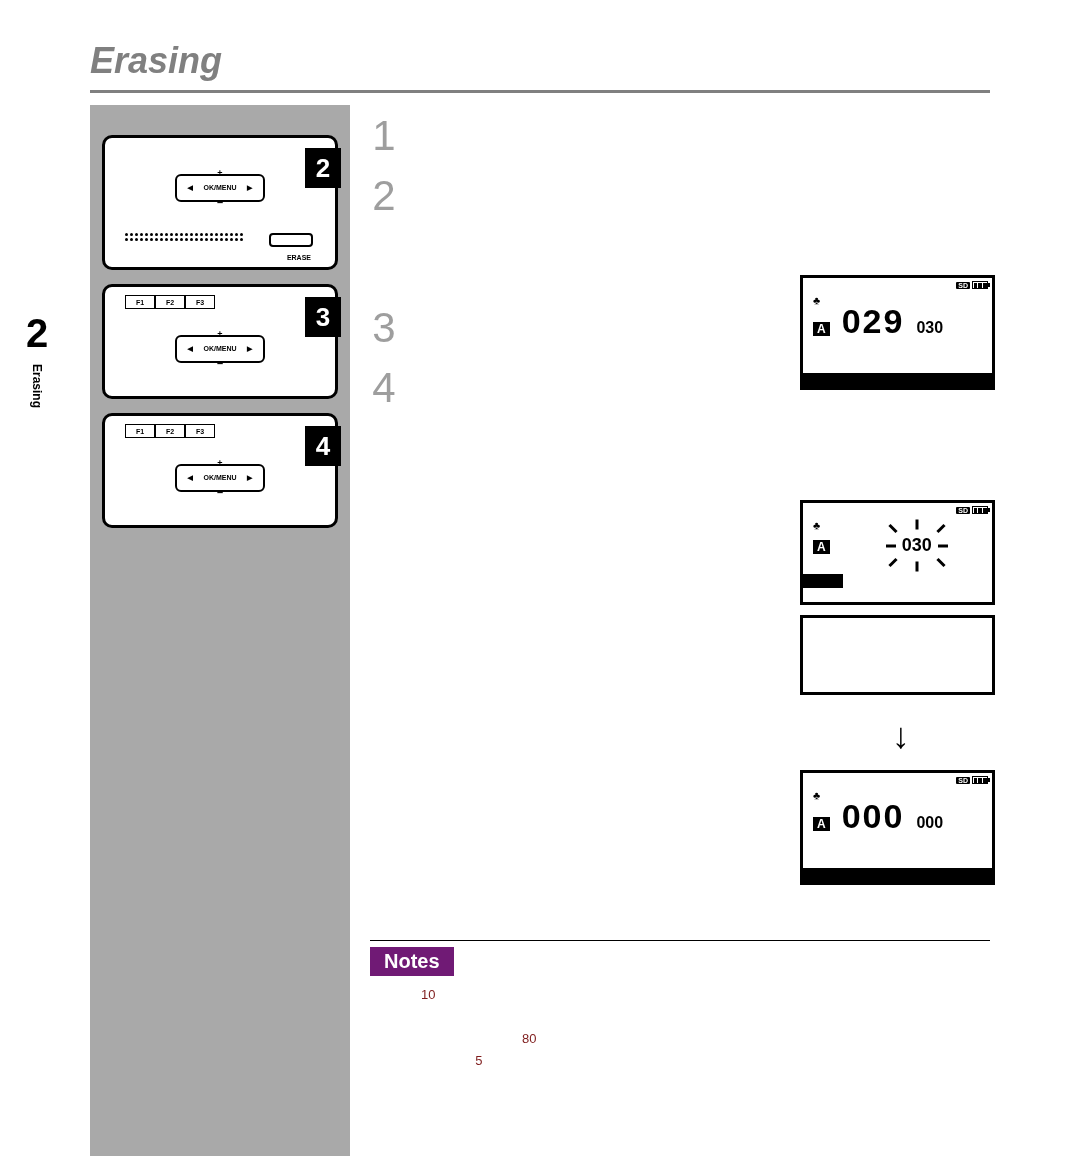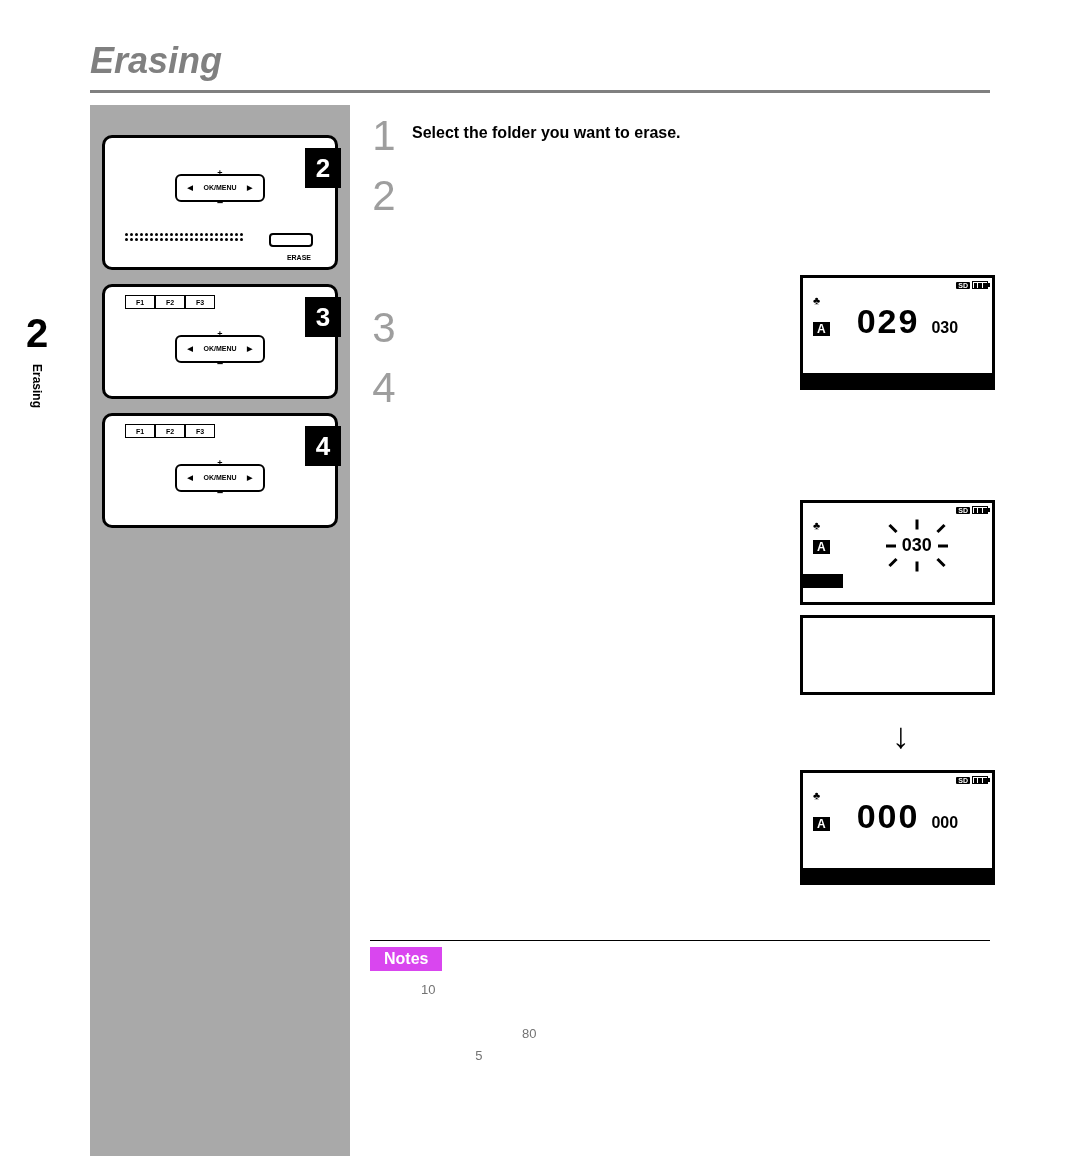--- a/index.html
+++ b/index.html
@@ -243,21 +243,21 @@
     font-size: 12px;
     font-weight: bold;
     padding: 0 4px;
     margin-top: 16px;
   }
   .big-num {
     font-size: 34px;
     font-weight: bold;
     letter-spacing: 2px;
     margin-top: 6px;
-    margin-left: 15px;
+    margin-left: 0;
   }
   .small-num {
     font-size: 16px;
     font-weight: bold;
     margin-top: 22px;
   }
   .lcd .blackbar {
     position: absolute;
     bottom: 0;
     left: 0; right: 0;
@@ -296,33 +296,33 @@
   
   .notes-box {
     position: absolute;
     left: 370px;
     top: 940px;
     width: 620px;
   }
   .notes-rule { border-top: 1.5px solid #000; margin-bottom: 6px; }
   .notes-tab {
     display: inline-block;
-    background: #d946ef;
+    background: #701a75;
     color: #fff;
     font-weight: bold;
-    font-size: 16px;
+    font-size: 20px;
     padding: 3px 14px;
   }
   .notes-body {
     font-size: 13px;
     color: #fff; 
     padding: 8px 4px;
     line-height: 1.7;
   }
-  .notes-body .vis { color: #737373; }
+  .notes-body .vis { color: #7f1d1d; }
 </style>
 </head>
 <body>
 
 <div class="page-title">Erasing</div>
 <div class="title-rule"></div>
 
 <div class="side-tab">
   <div class="num">2</div>
   <span class="label">Erasing</span>
@@ -430,21 +430,20 @@
       </div>
     </div>
   </div>
 
 </div>
 
 <div class="main">
 
   <div class="step">
     <div class="step-num">1</div>
-    <div class="step-text">Select the folder you want to erase.</div>
   </div>
 
   <div class="step">
     <div class="step-num">2</div>
   </div>
 
   <div class="step step-group-3">
     <div class="step-num">3</div>
   </div>
 

